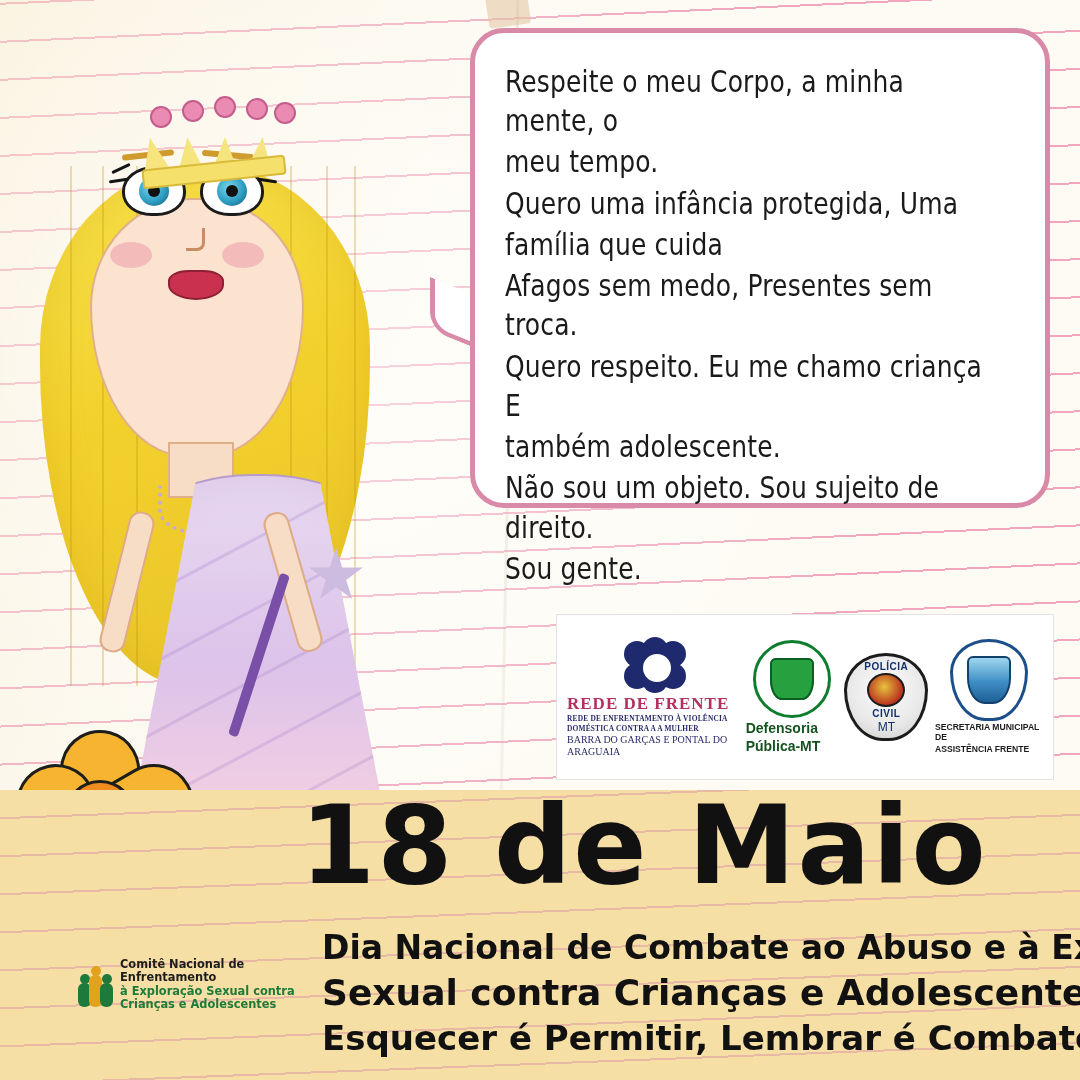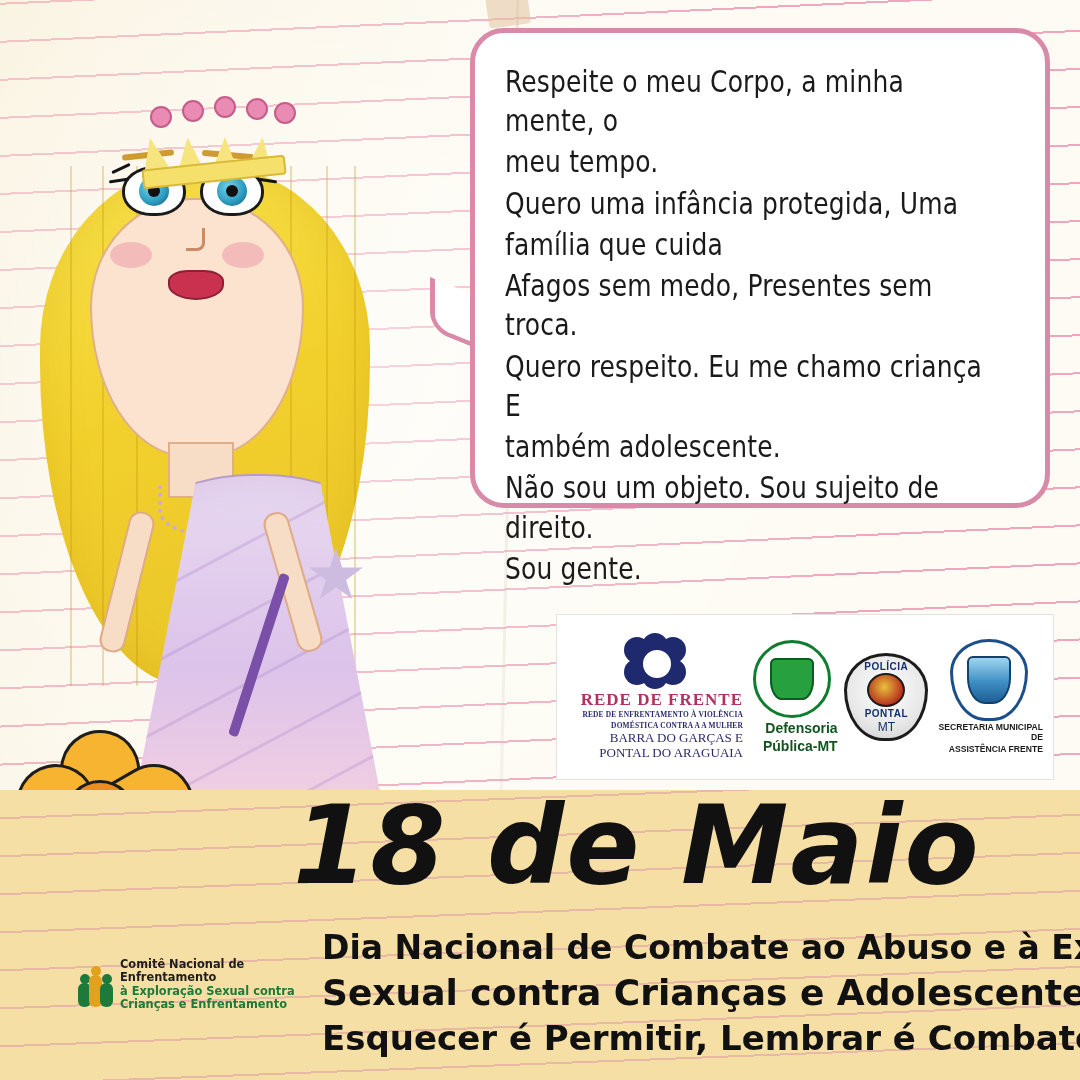--- a/index.html
+++ b/index.html
@@ -392,21 +392,21 @@
     height: 166px;
     background: #ffffff;
     border: 1px solid #e3e3e3;
     display: flex;
     align-items: center;
     justify-content: space-between;
     padding: 6px 10px;
     box-sizing: border-box;
   }
   .logo-item {
-    text-align: right;
+    text-align: left;
     flex: 0 0 auto;
   }
   .rede-logo { width: 176px; }
   .rede-mark {
     width: 62px;
     height: 56px;
     margin: 0 auto 2px;
     position: relative;
   }
   .rede-mark .blob {
@@ -438,21 +438,21 @@
     font-family: "Liberation Serif", serif;
     font-size: 7.4px;
     font-weight: bold;
     color: #2a2a6a;
     line-height: 1.18;
     letter-spacing: 0.2px;
     margin-top: 2px;
   }
   .rede-sub2 {
     font-family: "Liberation Serif", serif;
-    font-size: 13px;
+    font-size: 10px;
     color: #2a2a6a;
     line-height: 1.15;
   }
   .dp-logo { width: 92px; }
   .dp-seal {
     width: 72px;
     height: 72px;
     margin: 0 auto;
     border-radius: 50%;
     background: #ffffff;
@@ -558,31 +558,30 @@
     background-image: repeating-linear-gradient(
       -2.2deg,
       rgba(0,0,0,0) 0px,
       rgba(0,0,0,0) 36px,
       rgba(214,140,165,0.45) 36px,
       rgba(214,140,165,0.45) 38px
     );
   }
   .date-title {
     position: absolute;
-    left: 293px;
+    left: 300px;
     top: 792px;
     width: 740px;
     font-family: "DejaVu Sans", sans-serif;
     font-weight: bold;
     font-size: 108px;
     letter-spacing: 2px;
     color: #111111;
     line-height: 1;
     white-space: nowrap;
-    font-style: italic;
   }
   .sub1, .sub2, .sub3 {
     position: absolute;
     left: 322px;
     font-family: "DejaVu Sans", "Liberation Sans", sans-serif;
     font-weight: bold;
     color: #111111;
     white-space: nowrap;
   }
   .sub1 { top: 928px; font-size: 33px; }
@@ -762,21 +761,21 @@
         <div class="dp-seal-inner"></div>
       </div>
       <div class="dp-caption">Defensoria</div>
       <div class="dp-caption">Pública-MT</div>
     </div>
 
     <div class="logo-item pc-logo">
       <div class="pc-badge">
         <div class="pc-top">POLÍCIA</div>
         <div class="pc-disc"></div>
-        <div class="pc-bottom">PONTAL</div>
+        <div class="pc-bottom">CIVIL</div>
         <div class="pc-state">MT</div>
       </div>
     </div>
 
     <div class="logo-item sm-logo">
       <div class="sm-seal">
         <div class="sm-shield"></div>
       </div>
       <div class="sm-caption">SECRETARIA MUNICIPAL DE</div>
       <div class="sm-caption">ASSISTÊNCIA FRENTE</div>
@@ -790,17 +789,17 @@
 
   <div class="comite">
     <div class="comite-mark">
       <div class="fig" style="left:0px;  background:#1d7a3a; height:24px;"></div>
       <div class="fig" style="left:11px; background:#e2a21d; height:32px;"></div>
       <div class="fig" style="left:22px; background:#1d7a3a; height:24px;"></div>
     </div>
     <div class="comite-text">
       <div>Comitê Nacional de Enfrentamento</div>
       <div class="l2">à Exploração Sexual contra</div>
-      <div class="l2">Crianças e Enfrentamento</div>
+      <div class="l2">Crianças e Adolescentes</div>
     </div>
   </div>
 
 </div>
 
 </body></html>

